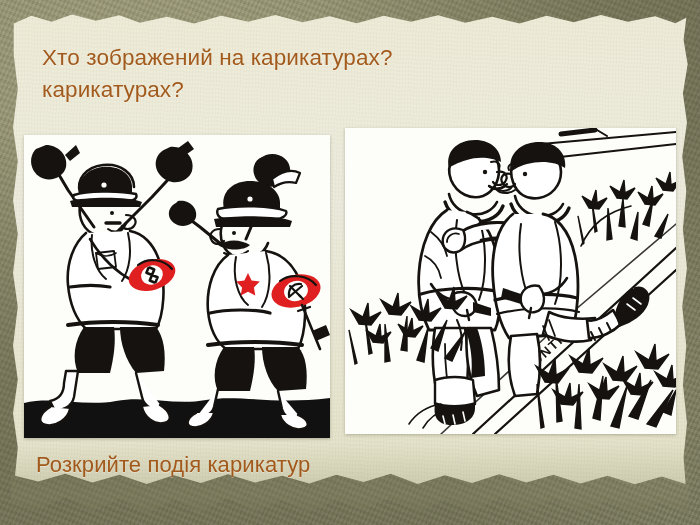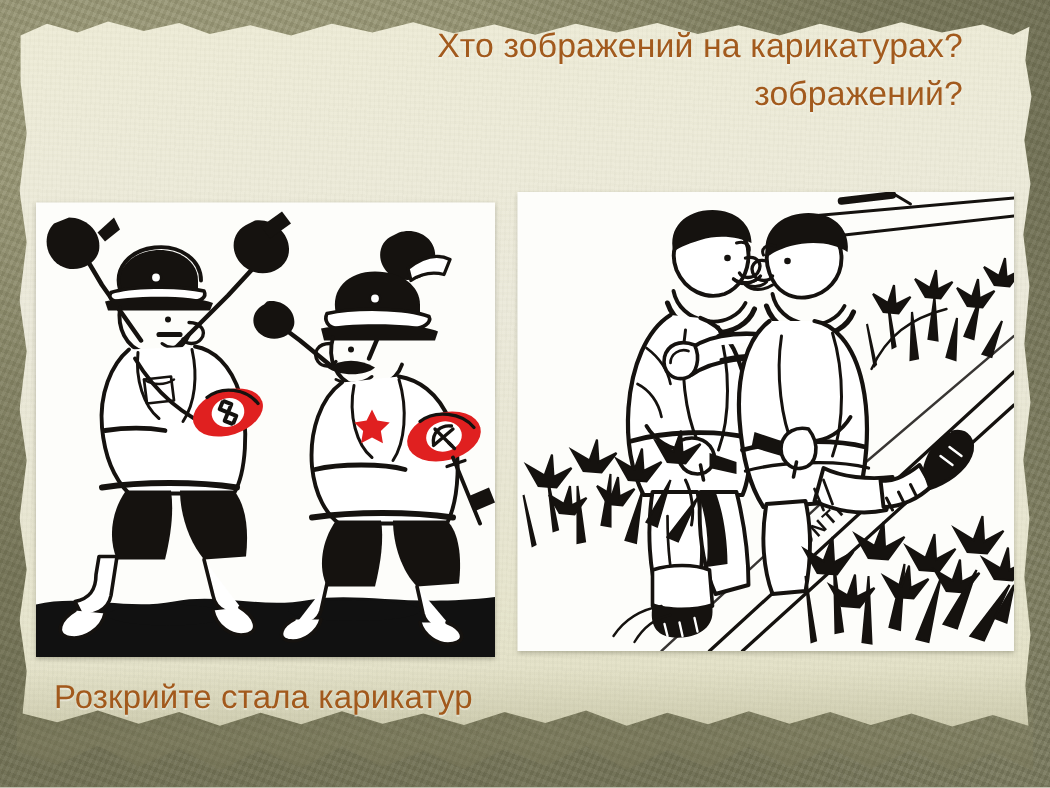--- a/index.html
+++ b/index.html
@@ -80,23 +80,22 @@
       48% 79%, 44% 98%, 40% 81%, 36% 96%, 32% 77%, 28% 97%, 24% 80%,
       20% 99%, 16% 79%, 12% 96%, 8% 76%, 4% 94%, 0 81%
     );
     opacity: .9;
   }
 
   
   .title-block {
     position: absolute;
     left: 42px;
-    top: 15px;
+    top: 42px;
     width: 600px;
-    text-align: right;
   }
   .title-line {
     font-size: 22.5px;
     line-height: 32px;
     color: #a25a1d;
     letter-spacing: .1px;
     white-space: nowrap;
     text-shadow: 0 1px 0 rgba(255,255,255,0.35);
   }
   .footer-line {
@@ -125,21 +124,21 @@
 <body>
 
 <div id="slide">
 
   <div class="bg-olive"></div>
   <div class="paper"></div>
   <div class="paper-shade"></div>
 
   <div class="title-block">
     <div class="title-line">Хто зображений на карикатурах?</div>
-    <div class="title-line">зображений?</div>
+    <div class="title-line">карикатурах?</div>
   </div>
 
   <div class="cartoon" id="cartoon-left">
     <svg viewBox="0 0 306 303" xmlns="http://www.w3.org/2000/svg">
       <rect width="306" height="303" fill="#fdfdfa"></rect>
 
       <path d="M0 268 C30 261 60 272 92 266 C122 260 150 271 182 265 C214 259 248 270 306 263 L306 303 L0 303 Z" fill="#111"></path>
       <ellipse cx="88" cy="275" rx="40" ry="7" fill="#111"></ellipse>
       <ellipse cx="212" cy="272" rx="44" ry="7" fill="#111"></ellipse>
 
@@ -409,15 +408,15 @@
         </g>
 
         <g fill="none" stroke-width="1.6">
           <path d="M64 296 C72 284 84 278 96 276"></path>
           <path d="M78 300 C84 290 92 284 102 282"></path>
         </g>
       </g>
     </svg>
   </div>
 
-  <div class="footer-line">Розкрийте стала карикатур</div>
+  <div class="footer-line">Розкрийте подія карикатур</div>
 
 </div>
 
 </body></html>

